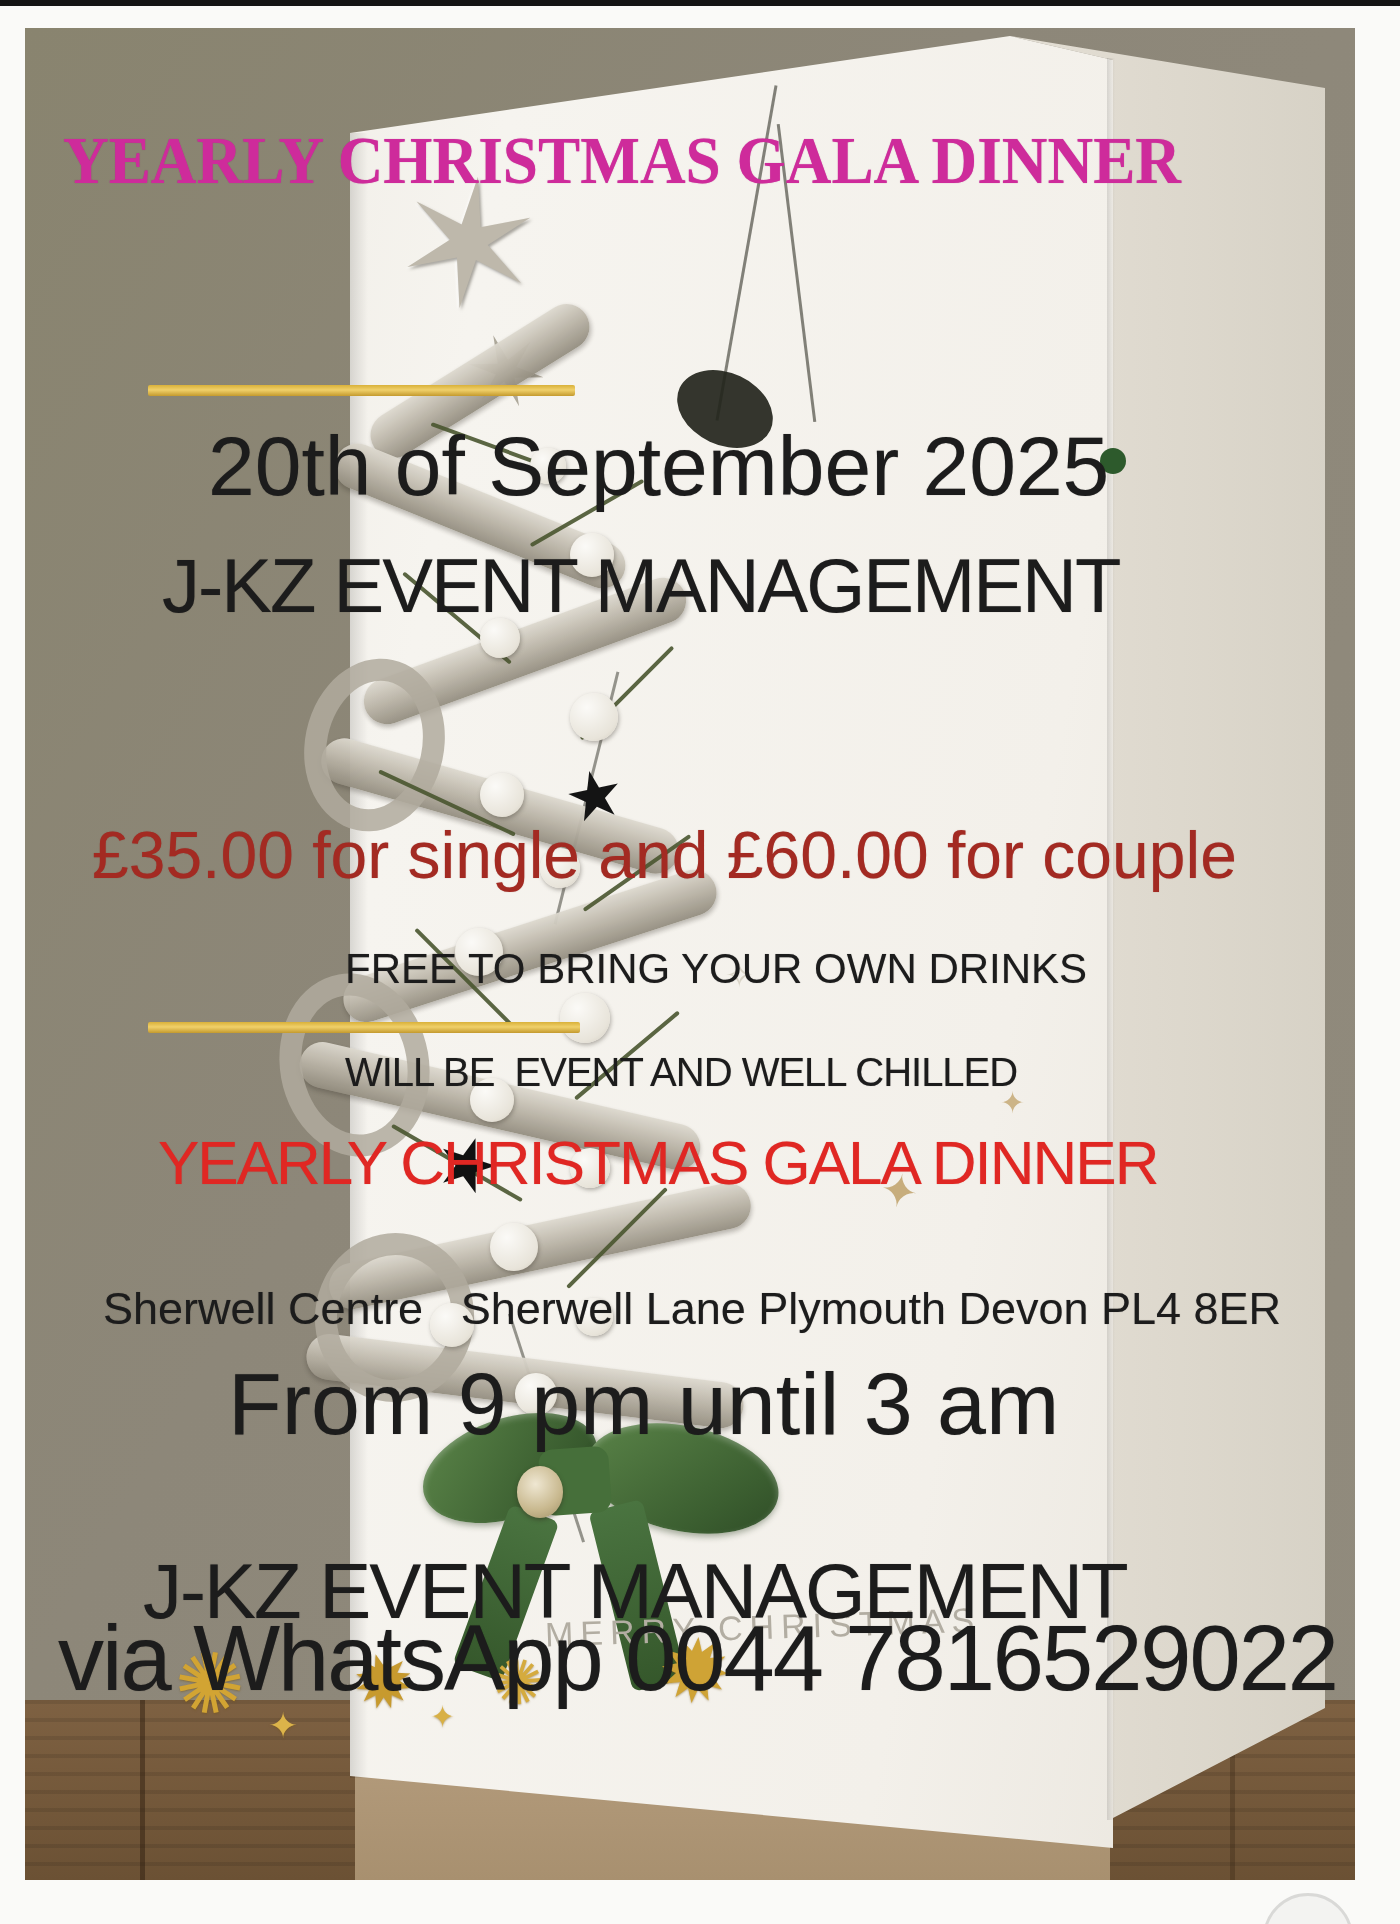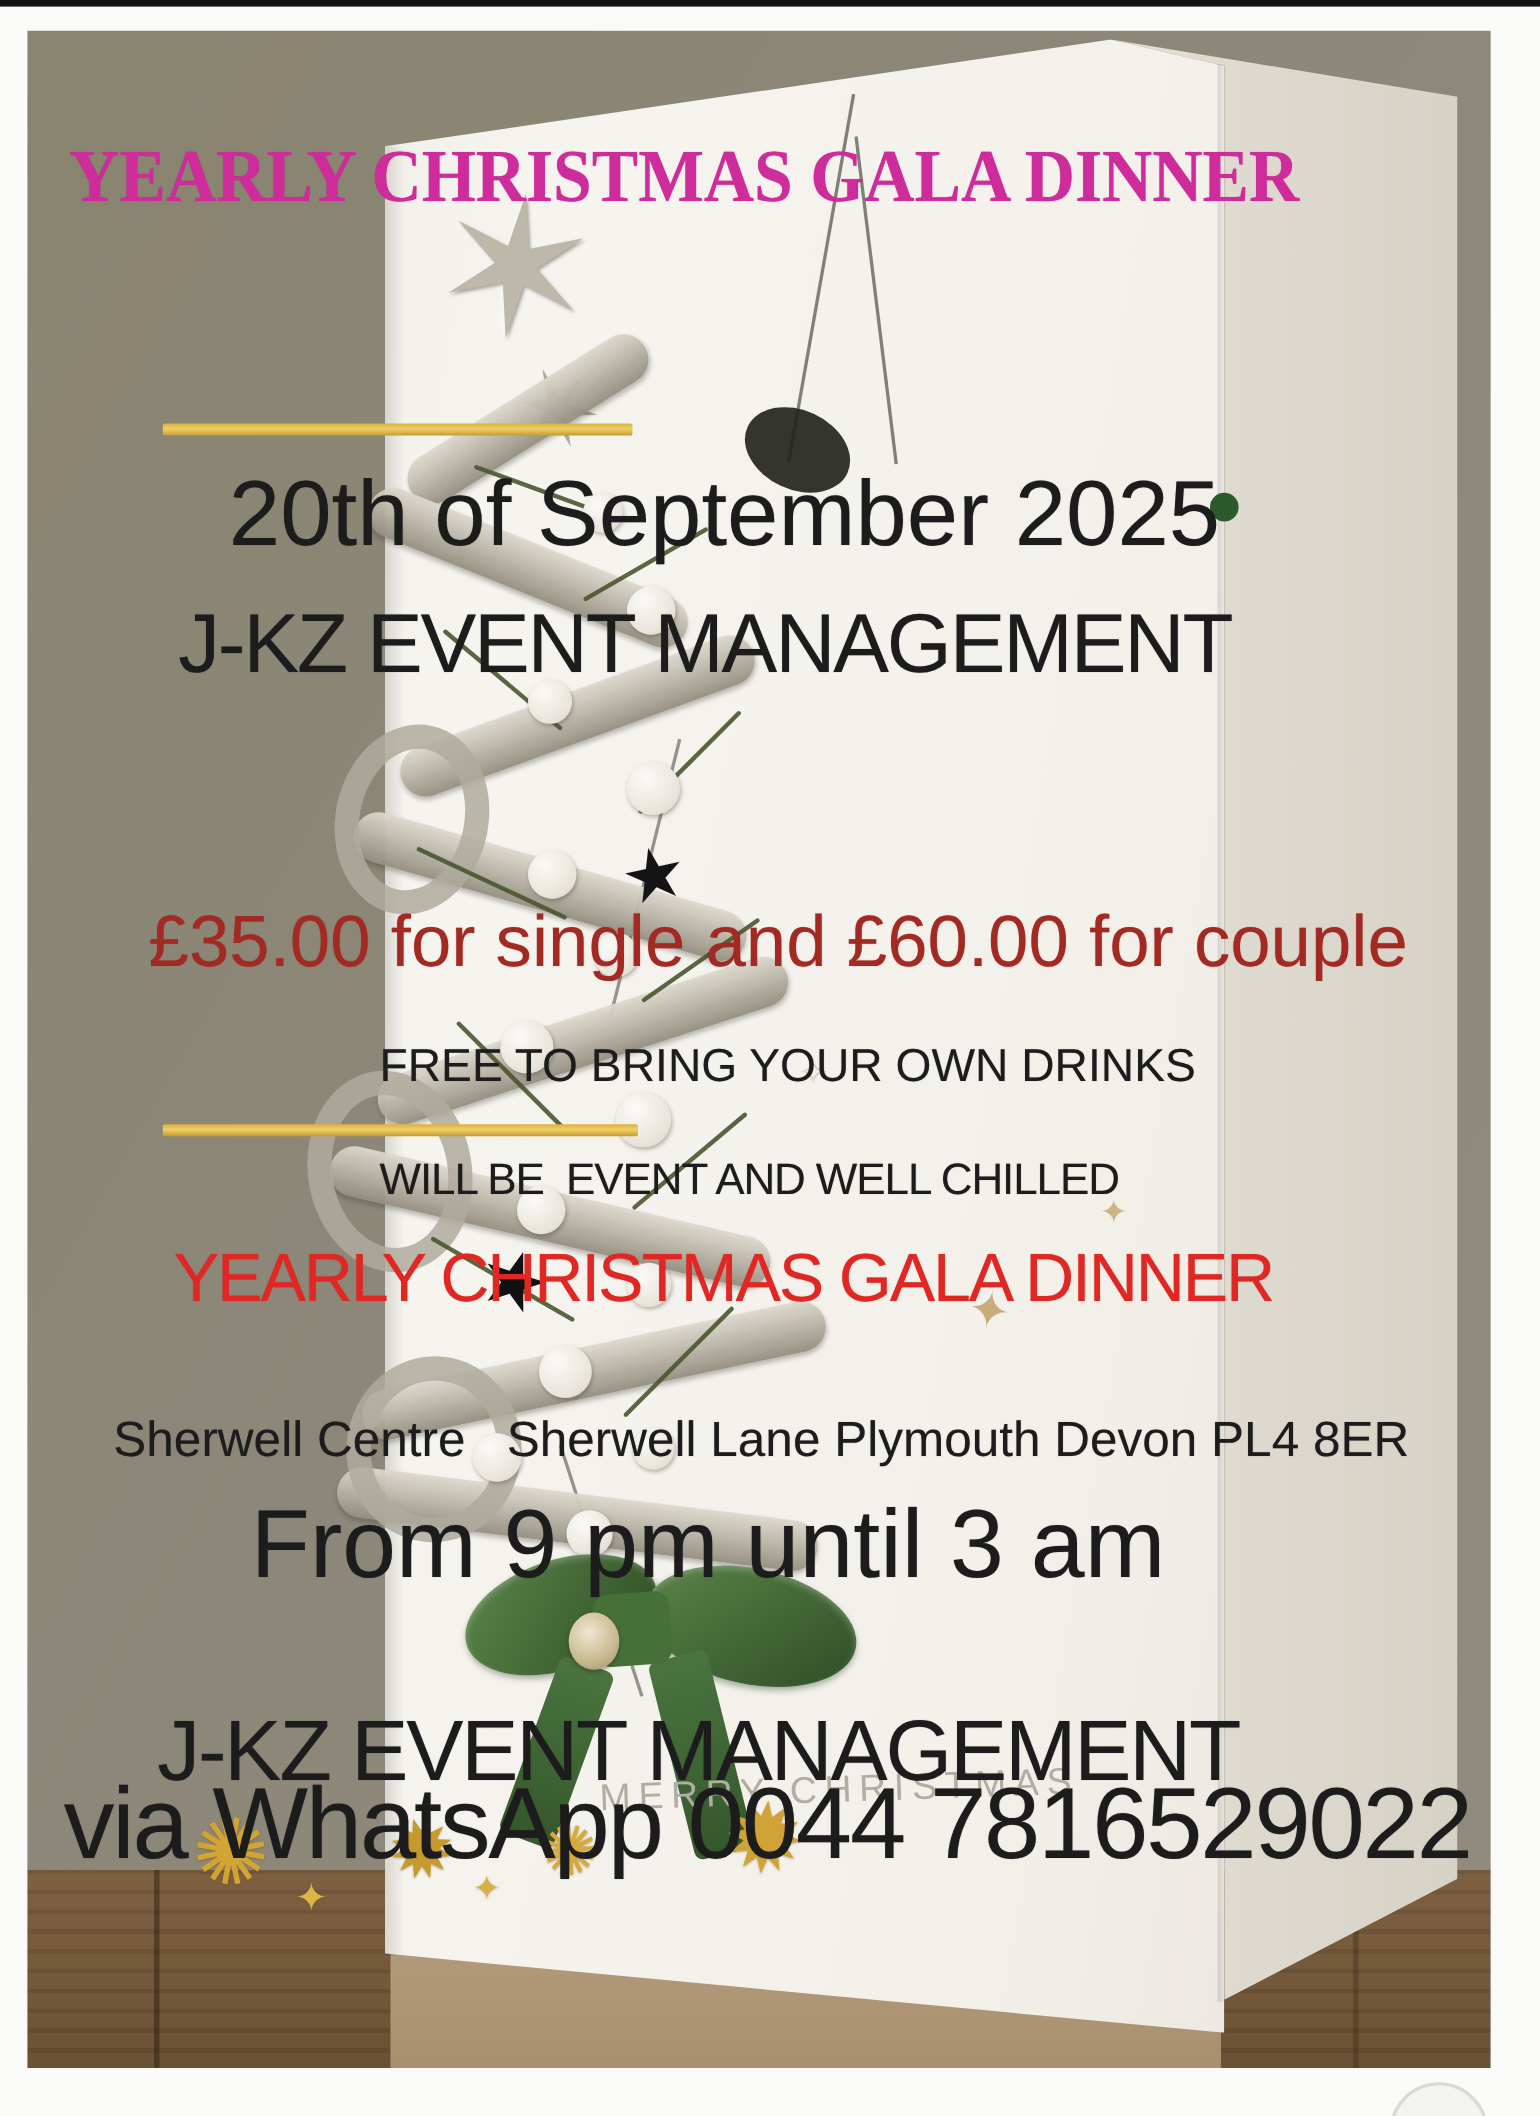--- a/index.html
+++ b/index.html
@@ -27,21 +27,21 @@
   .blob{position:absolute;border-radius:50%;}
   .bowloop{position:absolute;border-radius:50%;background:linear-gradient(135deg,#5b8549,#3b5e30 70%,#2e4b26);box-shadow:inset 0 3px 6px rgba(255,255,255,.25),0 3px 6px rgba(40,60,30,.4);}
   .bowtail{position:absolute;border-radius:8px;background:linear-gradient(180deg,#4a7440,#35572b);}
   .greeting{position:absolute;left:520px;top:1580px;font-size:34px;letter-spacing:7px;color:#b2ada2;transform:rotate(-2deg);white-space:pre;}
   
   .t{position:absolute;line-height:1;white-space:pre;color:#1c1c1c;text-shadow:0 0 1px rgba(0,0,0,.35);}
   .title{left:63px;top:126px;font-family:"Liberation Serif",serif;font-weight:bold;font-size:68px;color:#ce2b9b;transform:scaleX(.93);transform-origin:left top;text-shadow:0 0 1px rgba(160,20,110,.5);}
   .date{left:208px;top:424px;font-size:84px;}
   .jkz1{left:162px;top:548px;font-size:76px;letter-spacing:-2px;}
   .contact{left:118px;top:718px;font-size:55px;color:#3a55a5;text-shadow:0 0 1px rgba(40,60,140,.4);}
-  .price{left:92px;top:822px;font-size:66px;color:#a32a22;text-shadow:0 0 1px rgba(120,25,20,.4);margin-left:43px;}
+  .price{left:92px;top:822px;font-size:66px;color:#a32a22;text-shadow:0 0 1px rgba(120,25,20,.4);}
   .d1{left:345px;top:948px;font-size:42px;}
   .d2{left:175px;top:990px;font-size:38px;letter-spacing:-1.5px;}
   .d3{left:345px;top:1052px;font-size:40px;letter-spacing:-1px;}
   .gala{left:158px;top:1132px;font-size:62px;letter-spacing:-2px;color:#e02723;text-shadow:0 0 1px rgba(180,20,15,.4);}
   .venue{left:103px;top:1286px;font-size:45px;}
   .hours{left:228px;top:1360px;font-size:88px;}
   .jkz2{left:143px;top:1552px;font-size:78px;letter-spacing:-2px;}
   .wapp{left:58px;top:1612px;font-size:92px;letter-spacing:-2px;}
   .goldline{position:absolute;height:11px;background:linear-gradient(180deg,#d9b13a,#f0d06a 45%,#c49a2e);border-radius:2px;}
   .spark{position:absolute;line-height:1;font-family:"DejaVu Sans",sans-serif;text-shadow:0 1px 2px rgba(120,85,20,.5);}

